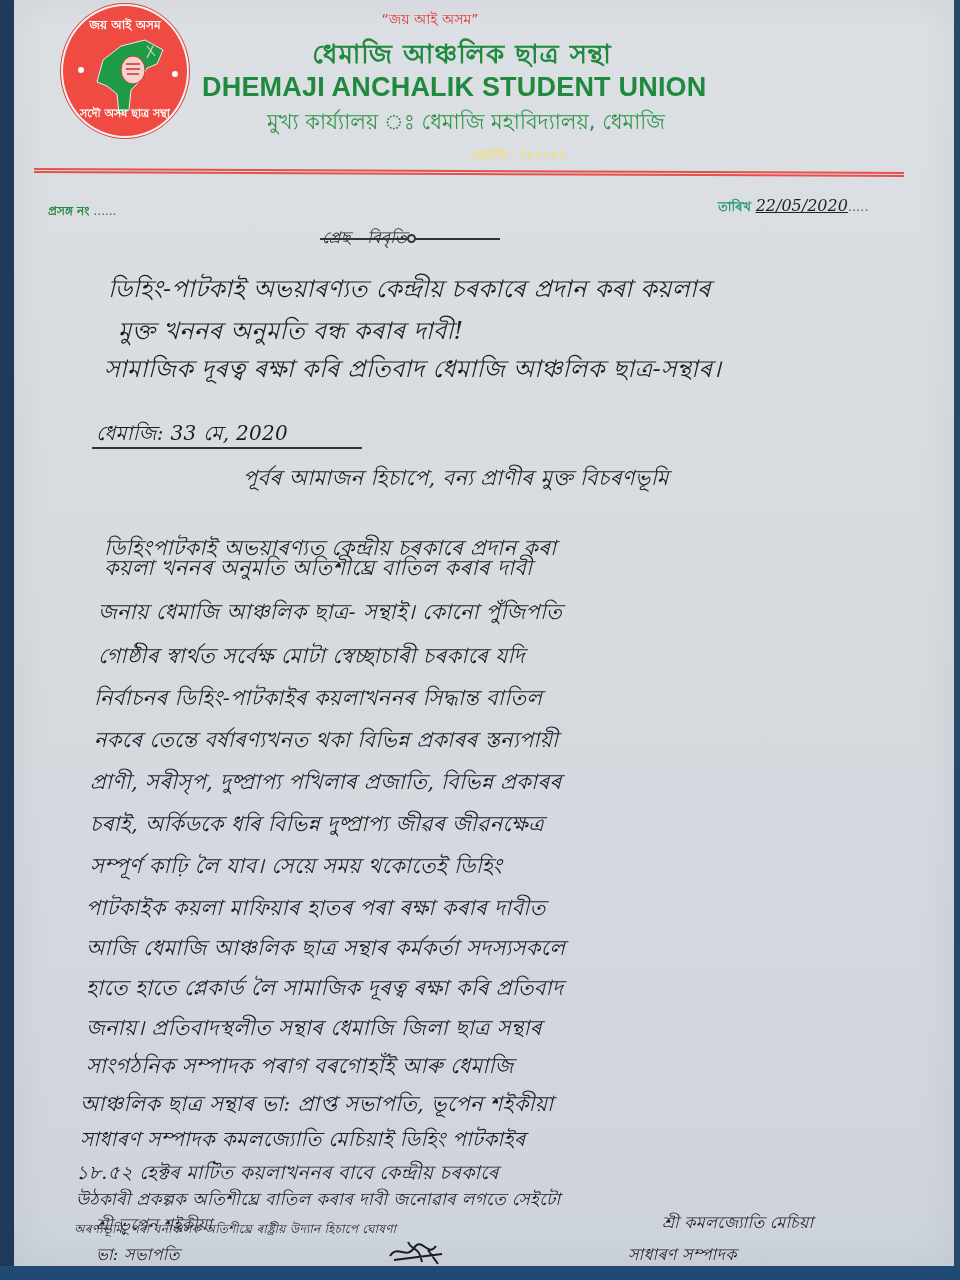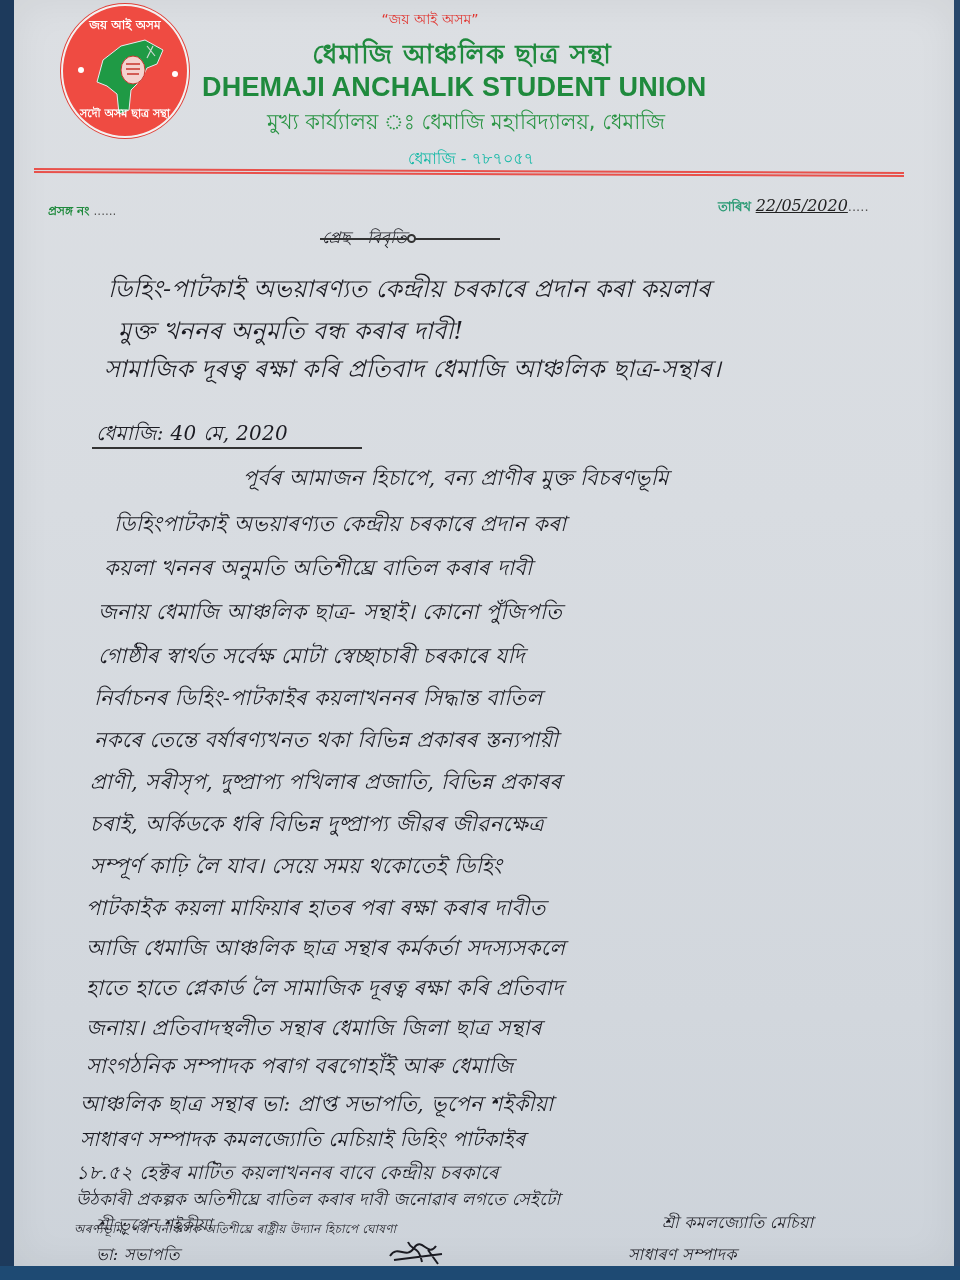--- a/index.html
+++ b/index.html
@@ -52,21 +52,21 @@
       position: absolute; left: 202px; top: 72px;
       color: #1f8a3d; font-family: "Liberation Sans", sans-serif;
       font-size: 27px; font-weight: bold; letter-spacing: 0.2px;
     }
     .office {
       position: absolute; left: 256px; top: 106px; width: 420px;
       color: #2a9444; font-size: 21px; text-align: center;
     }
     .pin {
       position: absolute; left: 376px; top: 146px; width: 190px;
-      color: #14b8a6; font-size: 16px; text-align: center;
+      color: #fde047; font-size: 12px; text-align: right;
     }
     .rule {
       position: absolute; left: 34px; top: 170px; width: 870px; height: 5px;
       border-top: 2px solid #e8514b; border-bottom: 2px solid #e8514b;
       transform: rotate(0.25deg);
     }
     .ref {
       position: absolute; left: 48px; top: 202px;
       color: #1f8a3d; font-size: 12px; font-weight: bold;
     }
@@ -146,25 +146,25 @@
 </div>
 
 <div class="hand press-title">প্ৰেছ - বিবৃতি</div>
 <div class="press-rule"></div>
 <div class="press-dot"></div>
 
 <div class="hand headline" style="left:108px; top:270px;">ডিহিং-পাটকাই অভয়াৰণ্যত কেন্দ্ৰীয় চৰকাৰে প্ৰদান কৰা কয়লাৰ</div>
 <div class="hand headline" style="left:118px; top:312px;">মুক্ত খননৰ অনুমতি বন্ধ কৰাৰ দাবী!</div>
 <div class="hand headline" style="left:104px; top:350px;">সামাজিক দূৰত্ব ৰক্ষা কৰি প্ৰতিবাদ ধেমাজি আঞ্চলিক ছাত্ৰ-সন্থাৰ।</div>
 
-<div class="hand dateline">ধেমাজি: 40 মে, 2020</div>
+<div class="hand dateline">ধেমাজি: 33 মে, 2020</div>
 <div class="dateline-rule"></div>
 
 <div class="hand body-line" style="left:196px; top:462px;margin-left:47px;">পূৰ্বৰ আমাজন হিচাপে, বন্য প্ৰাণীৰ মুক্ত বিচৰণভূমি</div>
-<div class="hand body-line" style="left:104px; top:508px;margin-left:10px;">ডিহিংপাটকাই অভয়াৰণ্যত কেন্দ্ৰীয় চৰকাৰে প্ৰদান কৰা</div>
+<div class="hand body-line" style="left:104px; top:532px;">ডিহিংপাটকাই অভয়াৰণ্যত কেন্দ্ৰীয় চৰকাৰে প্ৰদান কৰা</div>
 <div class="hand body-line" style="left:104px; top:552px;">কয়লা খননৰ অনুমতি অতিশীঘ্ৰে বাতিল কৰাৰ দাবী</div>
 <div class="hand body-line" style="left:98px; top:596px;">জনায় ধেমাজি আঞ্চলিক ছাত্ৰ- সন্থাই। কোনো পুঁজিপতি</div>
 <div class="hand body-line" style="left:98px; top:640px;">গোষ্ঠীৰ স্বাৰ্থত সৰ্বেক্ষ মোটা স্বেচ্ছাচাৰী চৰকাৰে যদি</div>
 <div class="hand body-line" style="left:94px; top:682px;">নিৰ্বাচনৰ ডিহিং-পাটকাইৰ কয়লাখননৰ সিদ্ধান্ত বাতিল</div>
 <div class="hand body-line" style="left:94px; top:724px;">নকৰে তেন্তে বৰ্ষাৰণ্যখনত থকা বিভিন্ন প্ৰকাৰৰ স্তন্যপায়ী</div>
 <div class="hand body-line" style="left:90px; top:766px;">প্ৰাণী, সৰীসৃপ, দুষ্প্ৰাপ্য পখিলাৰ প্ৰজাতি, বিভিন্ন প্ৰকাৰৰ</div>
 <div class="hand body-line" style="left:90px; top:808px;">চৰাই, অৰ্কিডকে ধৰি বিভিন্ন দুষ্প্ৰাপ্য জীৱৰ জীৱনক্ষেত্ৰ</div>
 <div class="hand body-line" style="left:90px; top:850px;">সম্পূৰ্ণ কাঢ়ি লৈ যাব। সেয়ে সময় থকোতেই ডিহিং</div>
 <div class="hand body-line" style="left:86px; top:892px;">পাটকাইক কয়লা মাফিয়াৰ হাতৰ পৰা ৰক্ষা কৰাৰ দাবীত</div>
 <div class="hand body-line" style="left:86px; top:932px;">আজি ধেমাজি আঞ্চলিক ছাত্ৰ সন্থাৰ কৰ্মকৰ্তা সদস্যসকলে</div>

